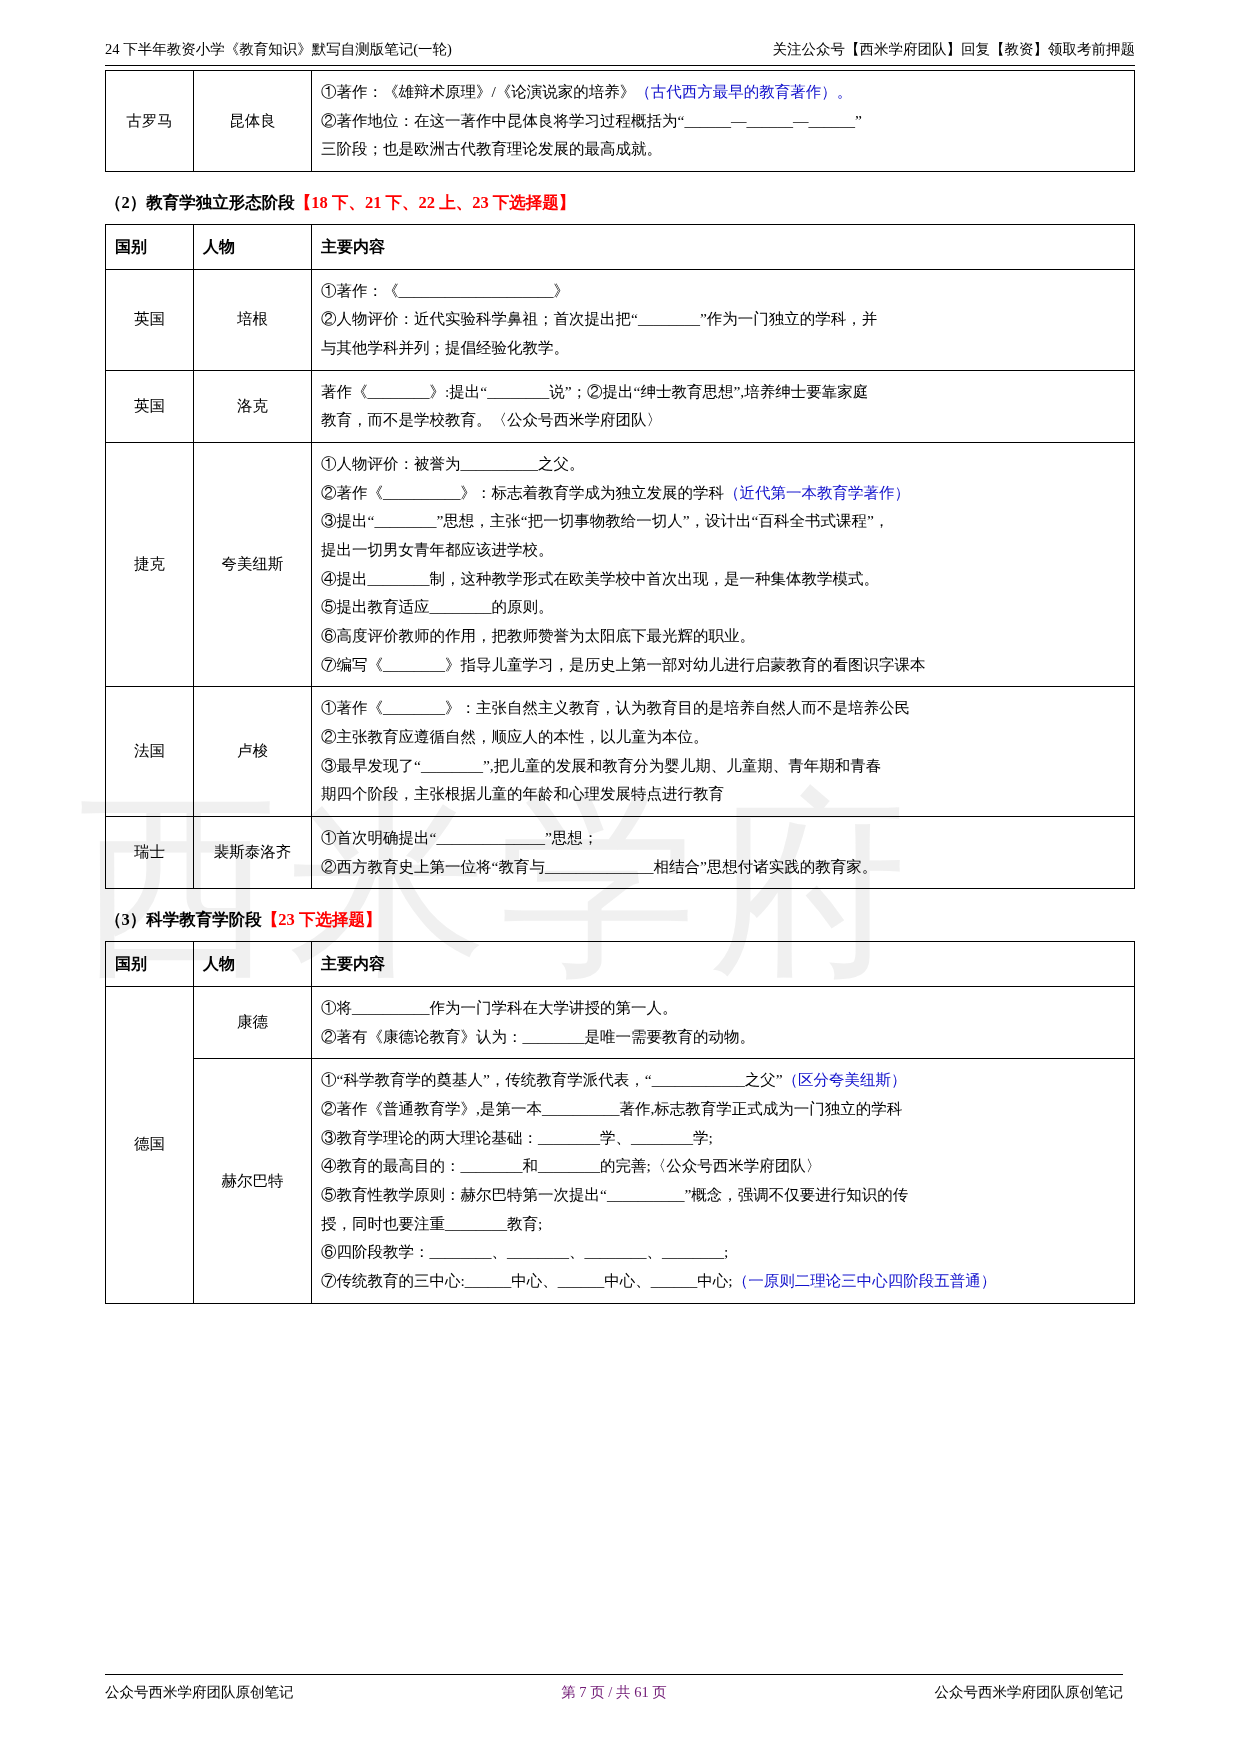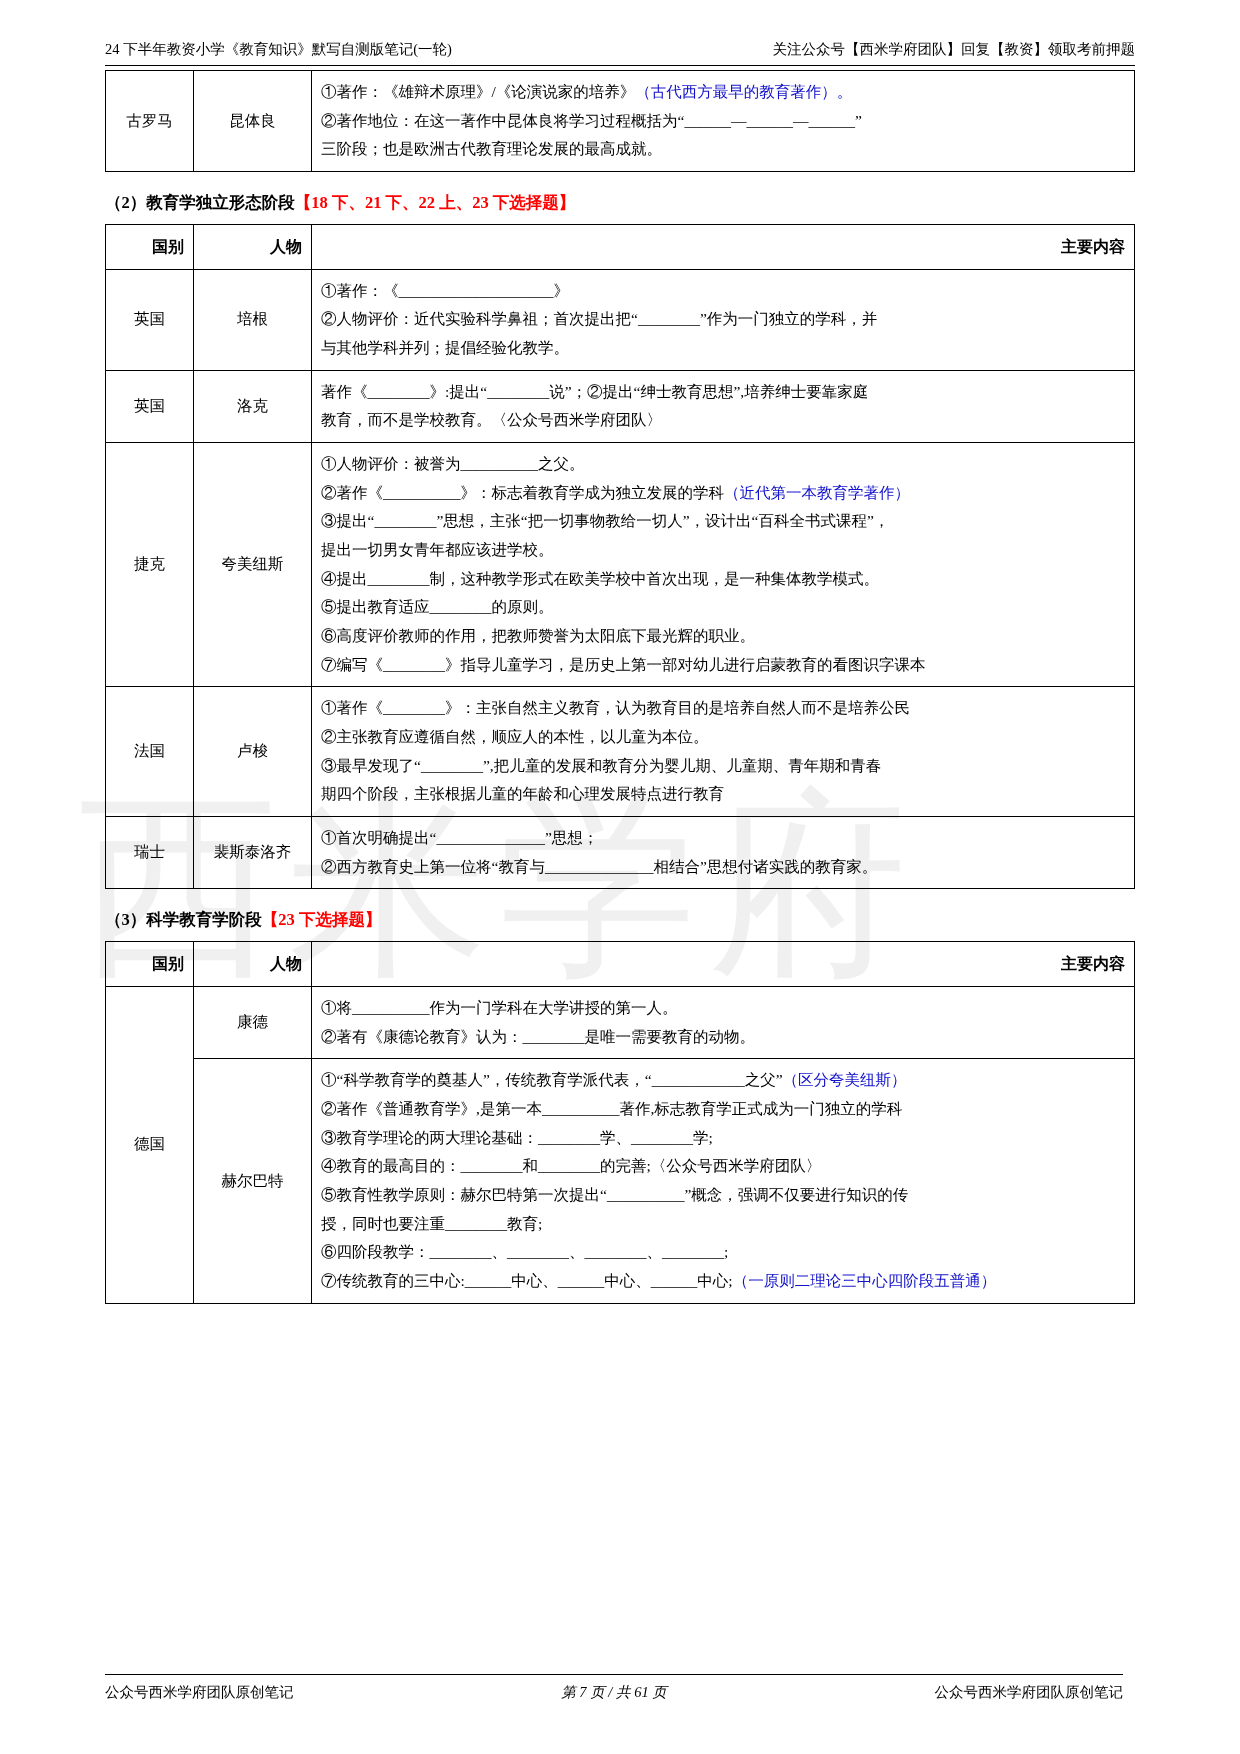--- a/index.html
+++ b/index.html
@@ -65,21 +65,21 @@
     font-size: 15.5px;
   }
   table.kt td, table.kt th {
     border: 1px solid #000;
     padding: 7px 9px;
     vertical-align: middle;
     line-height: 1.85;
   }
   table.kt th {
     font-weight: bold;
-    text-align: right;
+    text-align: left;
     font-size: 16px;
   }
   td.c-country, td.c-person {
     text-align: center;
     white-space: nowrap;
   }
   td.c-main { text-align: left; }
   .col-country { width: 88px; }
   .col-person  { width: 118px; }
 
@@ -102,21 +102,21 @@
     left: 105px;
     right: 117px;
     bottom: 52px;
     border-top: 1px solid #000;
     padding-top: 8px;
     display: flex;
     justify-content: space-between;
     font-size: 14.5px;
     z-index: 1;
   }
-  .footer .f-center { color: #000000; font-style: italic; }
+  .footer .f-center { color: #701a75; }
 </style>
 </head>
 <body>
 
 <div class="page">
 
   <div class="watermark">
     <span>西米学府</span>
   </div>
 

